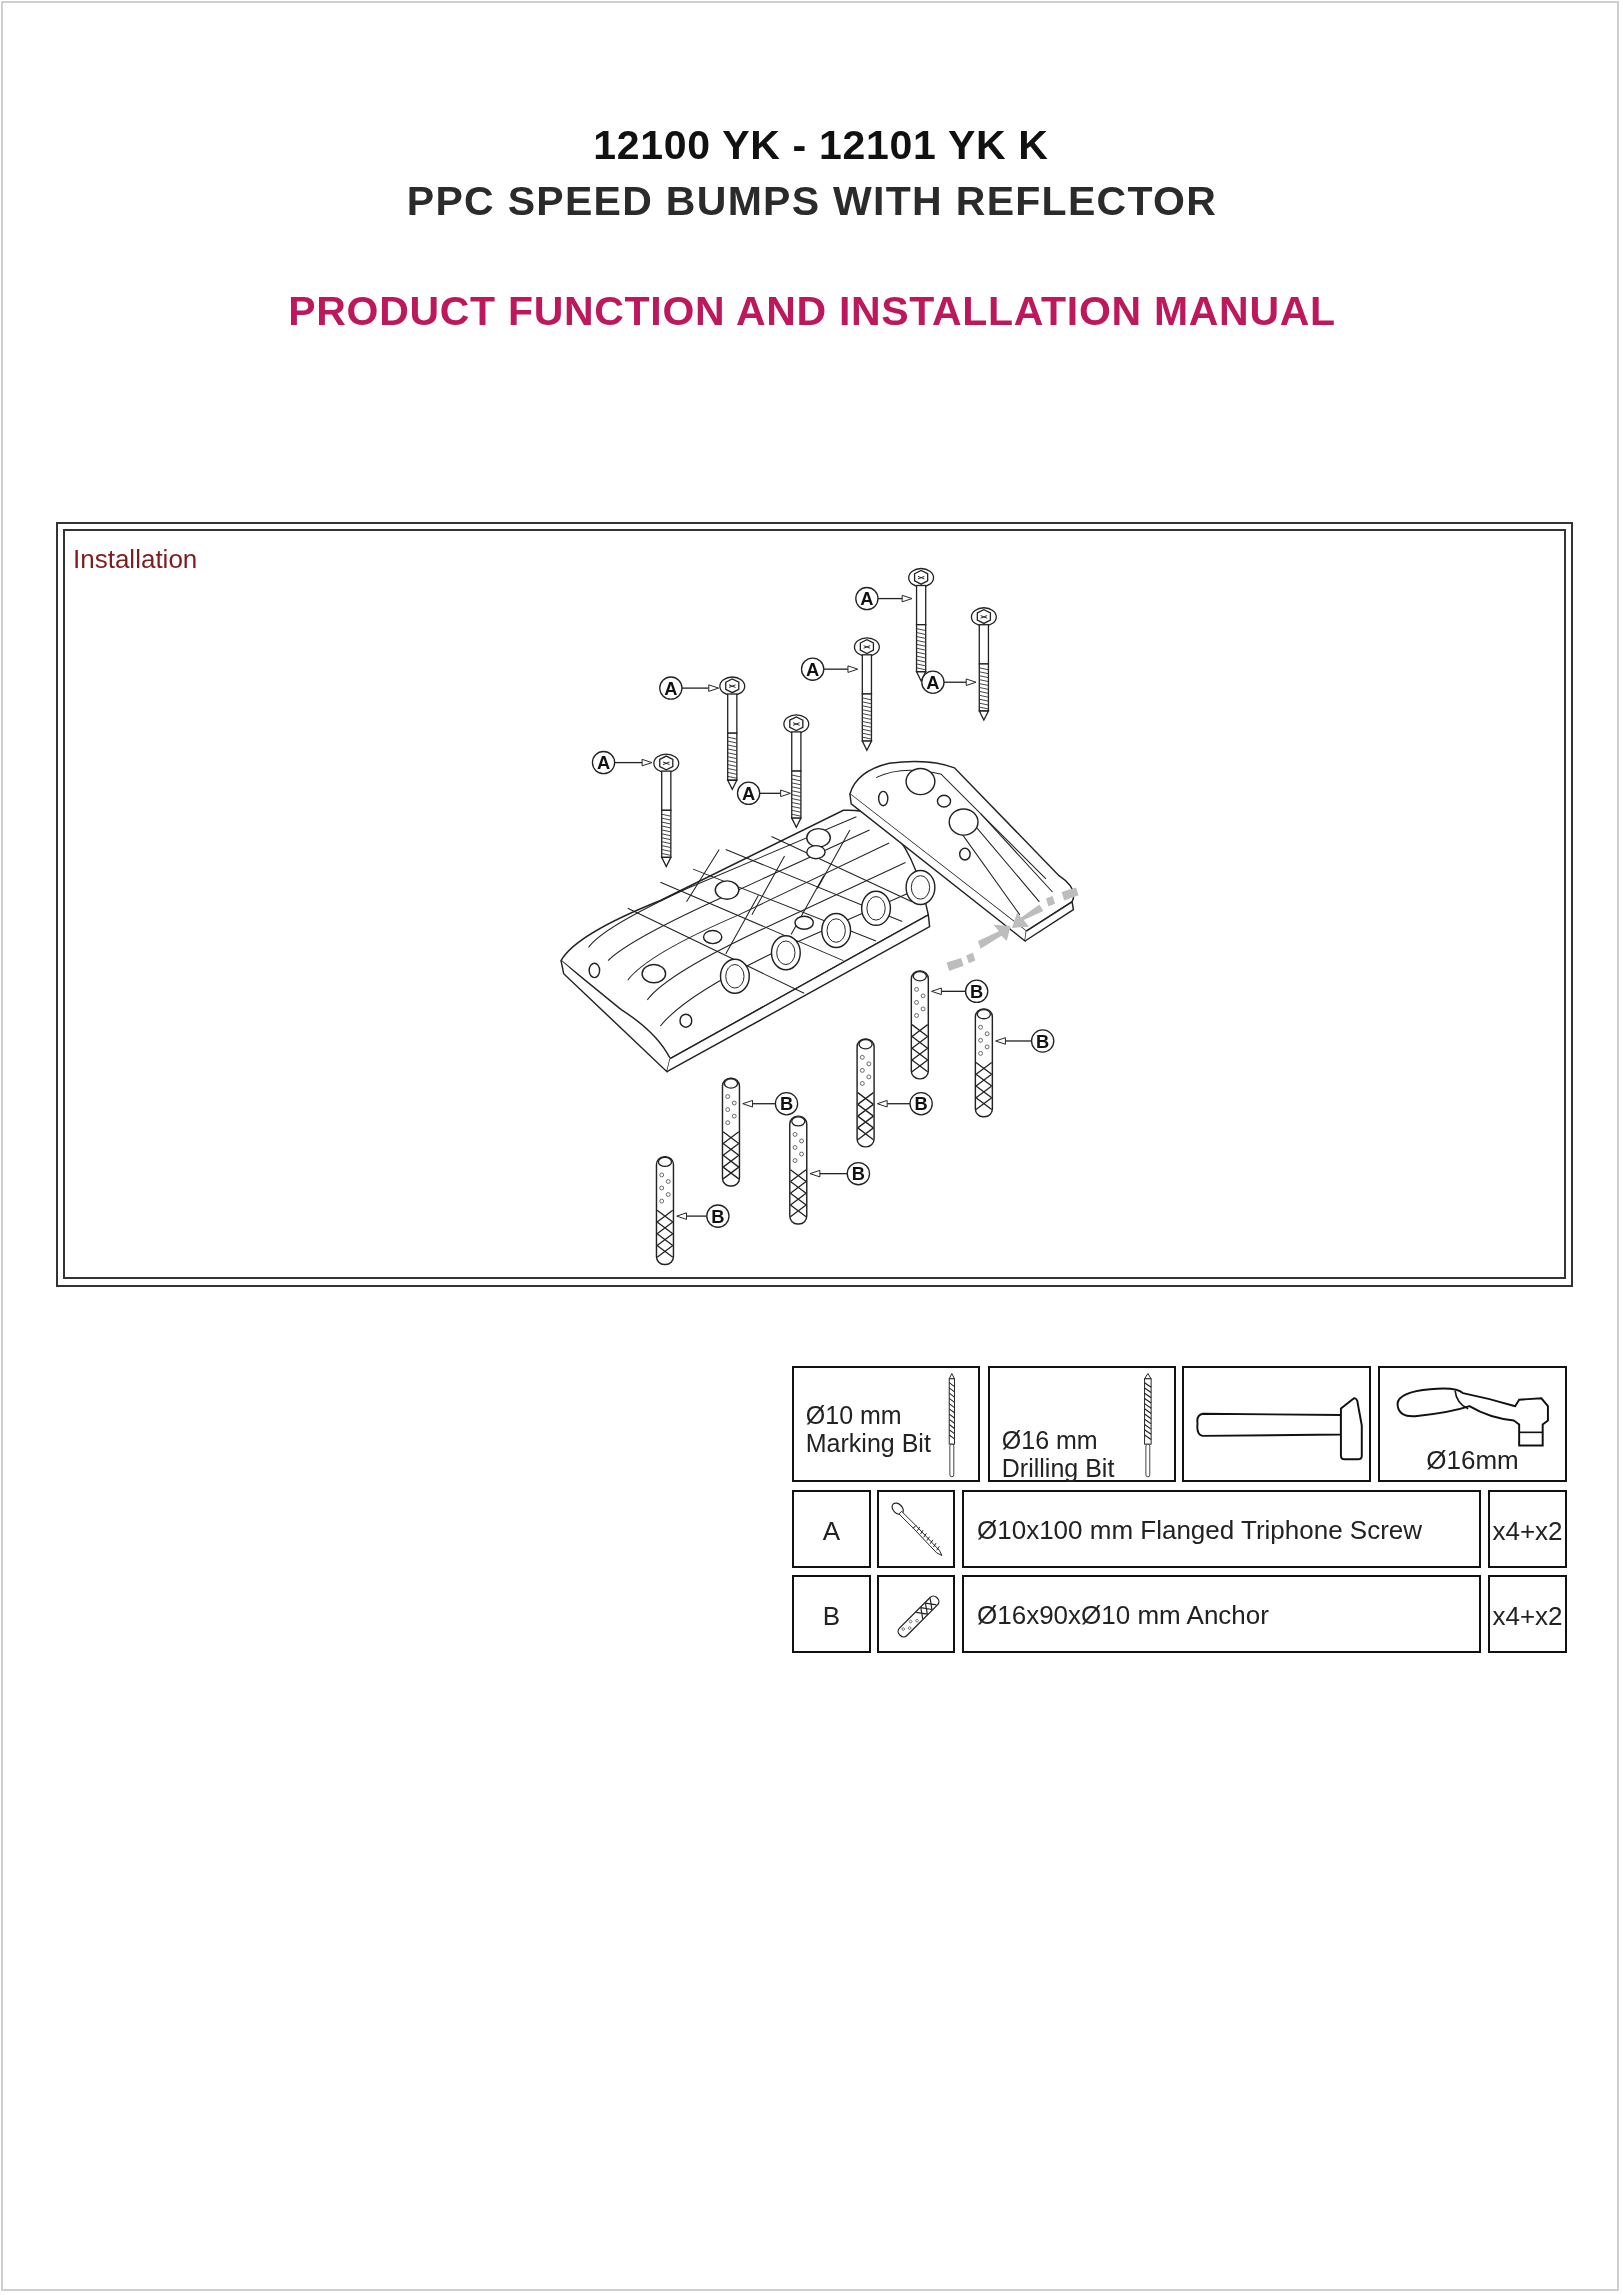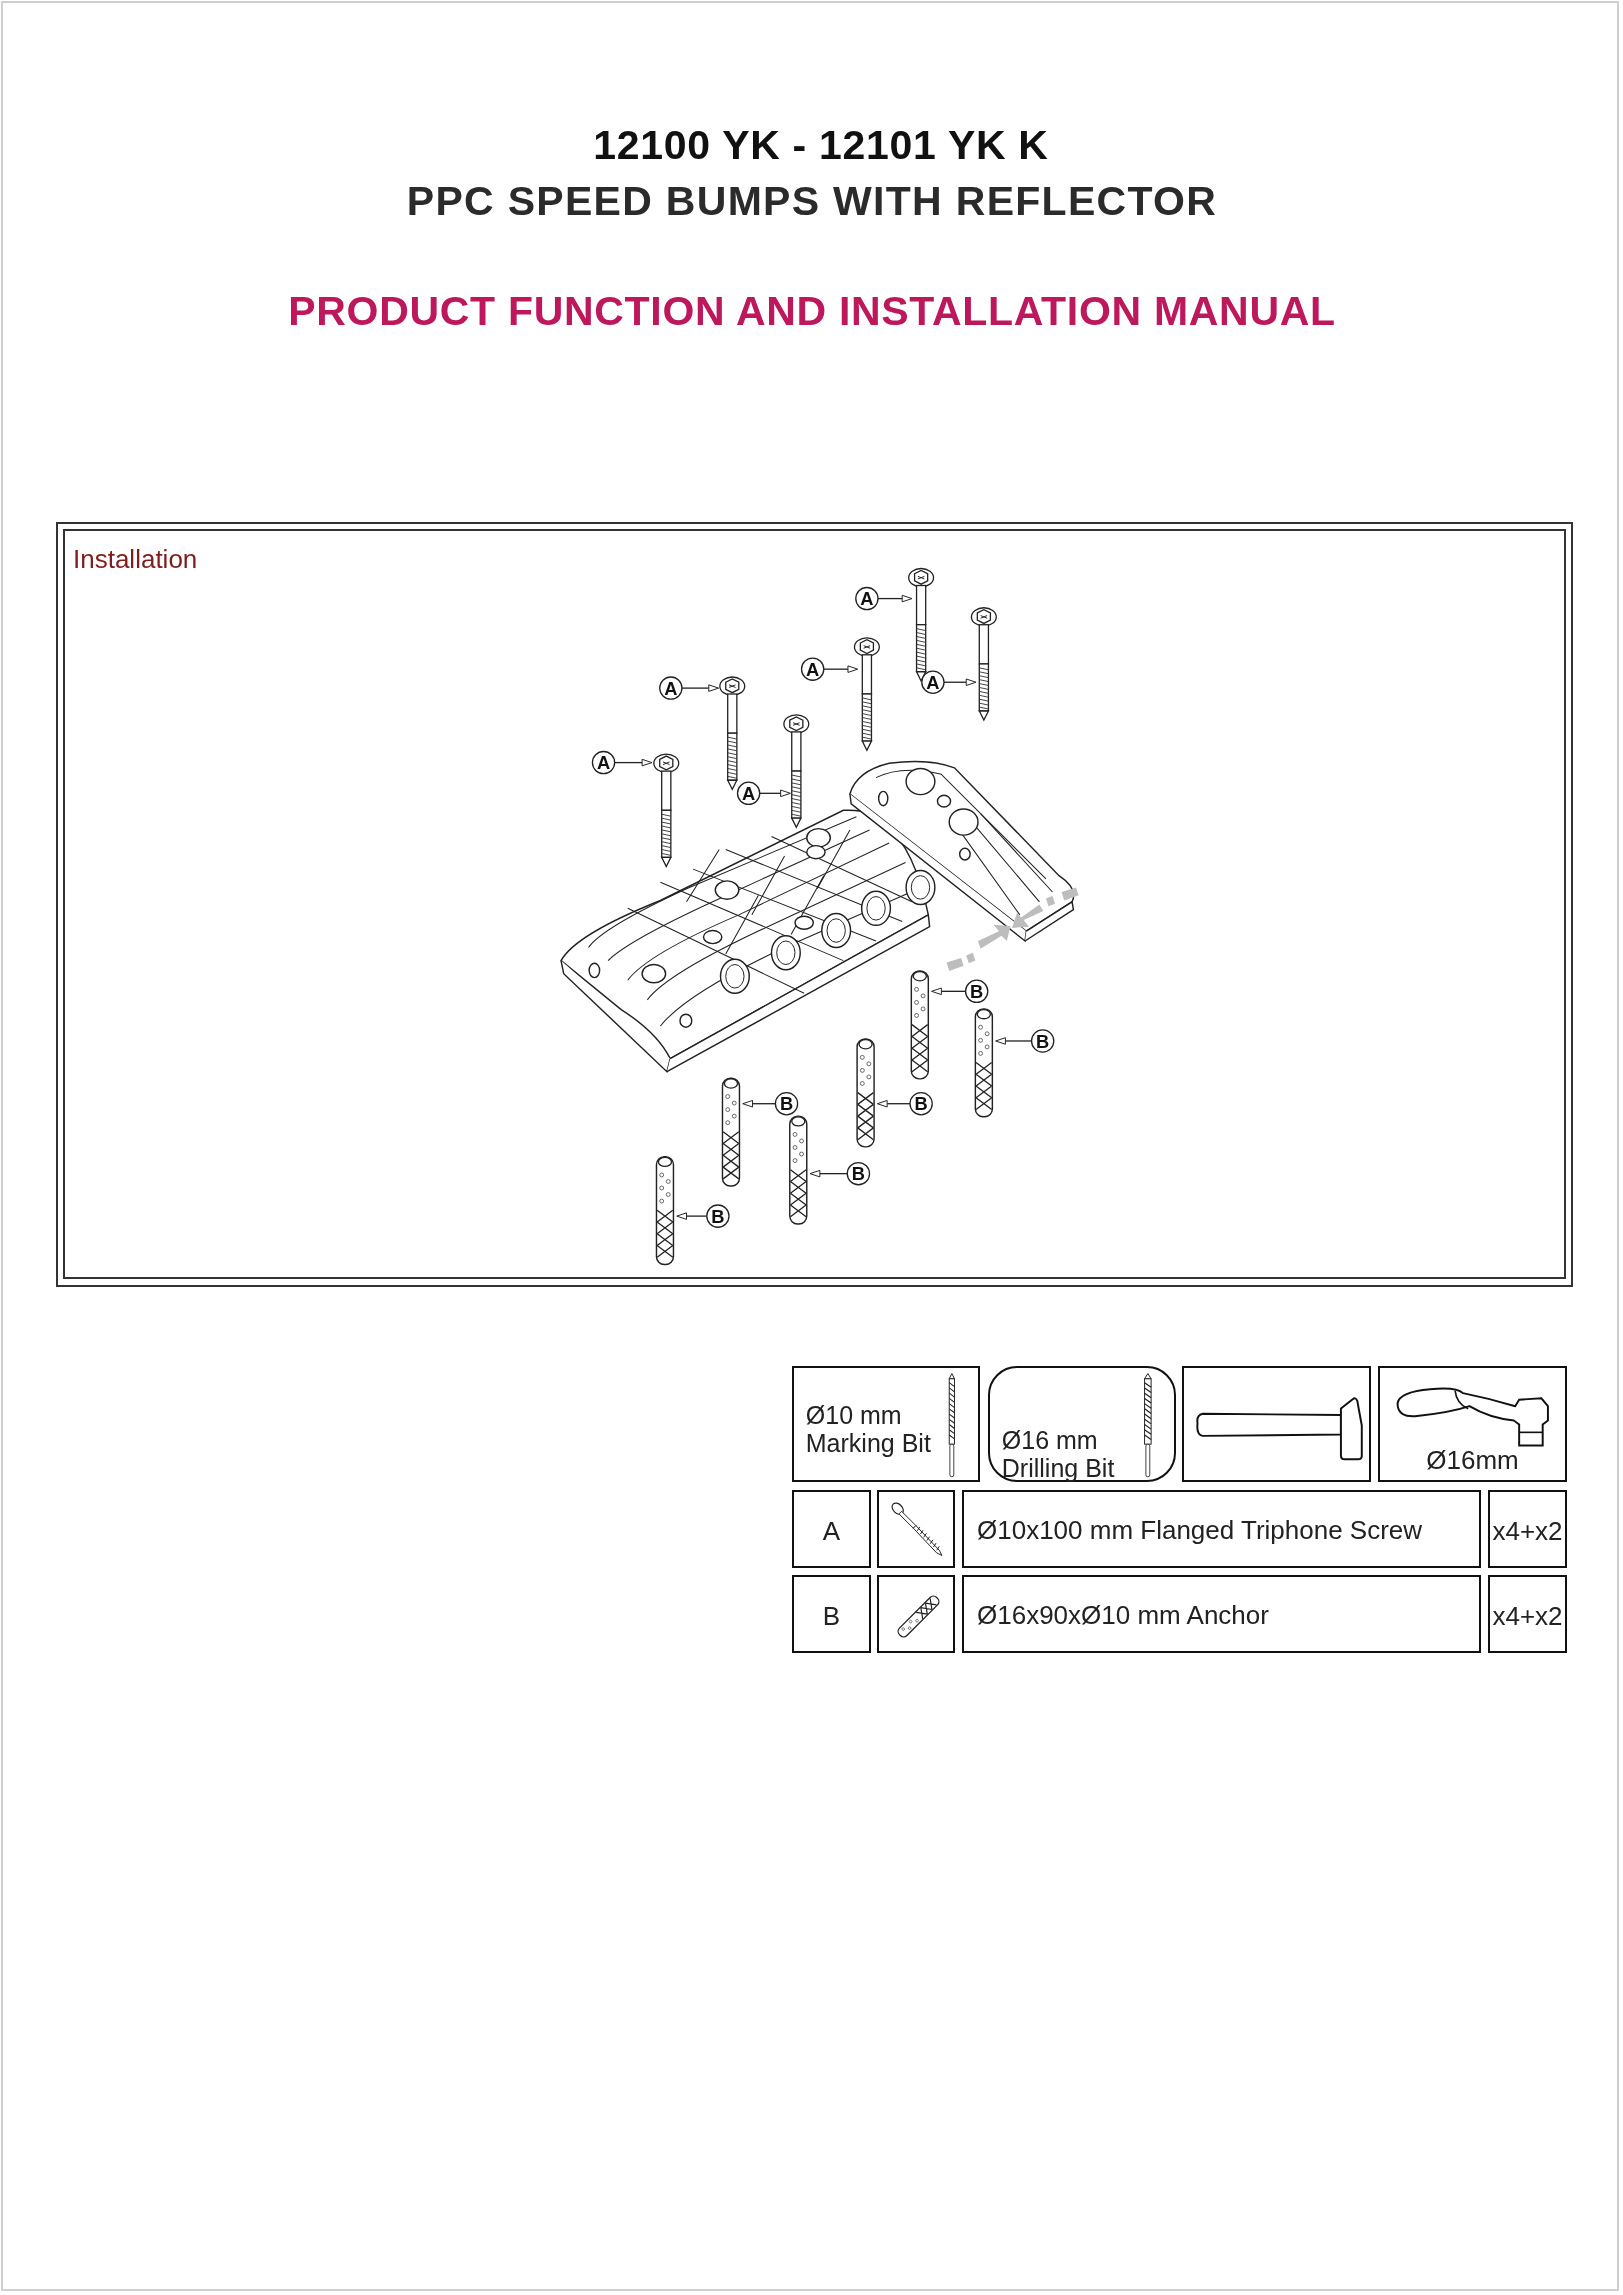--- a/index.html
+++ b/index.html
@@ -198,21 +198,21 @@
     <div>Ø10 mm</div>
     <div>Marking Bit</div>
   </div>
   <svg style="position:absolute; left:150px; top:3.9px;" width="15.7" height="109" viewBox="0 0 24 166">
     <polygon points="12,2 16,10 8,10" fill="#fff" stroke="#222" stroke-width="1.5"></polygon>
     <rect x="8" y="10" width="8" height="100" fill="#fff" stroke="#222" stroke-width="1.5"></rect>
     <path d="M8,16 L16,22 M8,24 L16,30 M8,32 L16,38 M8,40 L16,46 M8,48 L16,54 M8,56 L16,62 M8,64 L16,70 M8,72 L16,78 M8,80 L16,86 M8,88 L16,94 M8,96 L16,102" stroke="#222" stroke-width="1.6"></path>
     <rect x="9" y="110" width="6" height="50" rx="3" fill="#fff" stroke="#222" stroke-width="1.3"></rect>
   </svg>
 </div>
-<div class="cell" style="left:988px; top:1366px; width:188px; height:116px;border-radius:29px;">
+<div class="cell" style="left:988px; top:1366px; width:188px; height:116px;">
   <div class="cell-text" style="left:11.8px; top:58px;">
     <div>Ø16 mm</div>
     <div>Drilling Bit</div>
   </div>
   <svg style="position:absolute; left:150px; top:3.9px;" width="15.7" height="109" viewBox="0 0 24 166">
     <polygon points="12,2 17,10 7,10" fill="#fff" stroke="#222" stroke-width="1.5"></polygon>
     <rect x="7" y="10" width="10" height="100" fill="#fff" stroke="#222" stroke-width="1.5"></rect>
     <path d="M7,16 L17,23 M7,24 L17,31 M7,32 L17,39 M7,40 L17,47 M7,48 L17,55 M7,56 L17,63 M7,64 L17,71 M7,72 L17,79 M7,80 L17,87 M7,88 L17,95 M7,96 L17,103" stroke="#222" stroke-width="1.8"></path>
     <rect x="9" y="110" width="6" height="50" rx="3" fill="#fff" stroke="#222" stroke-width="1.3"></rect>
   </svg>

